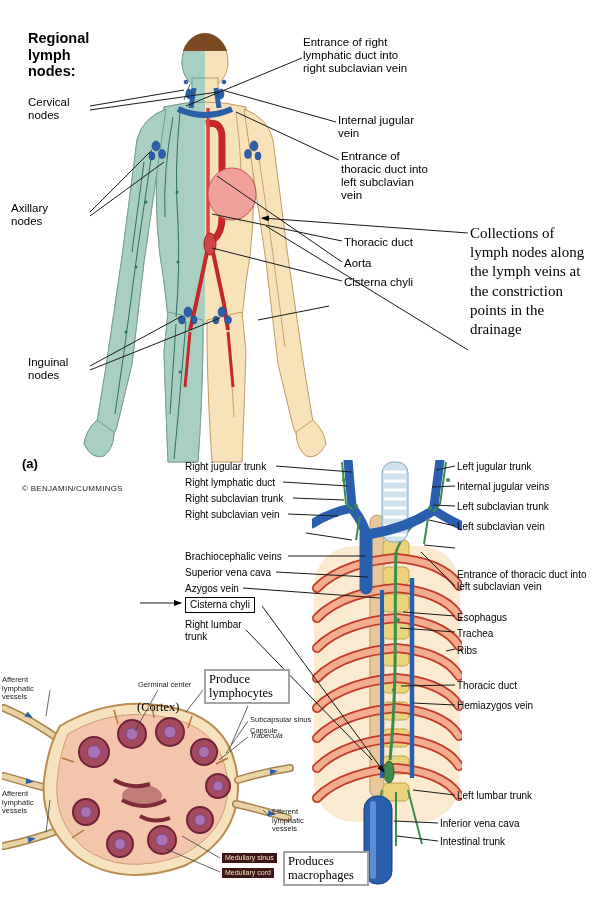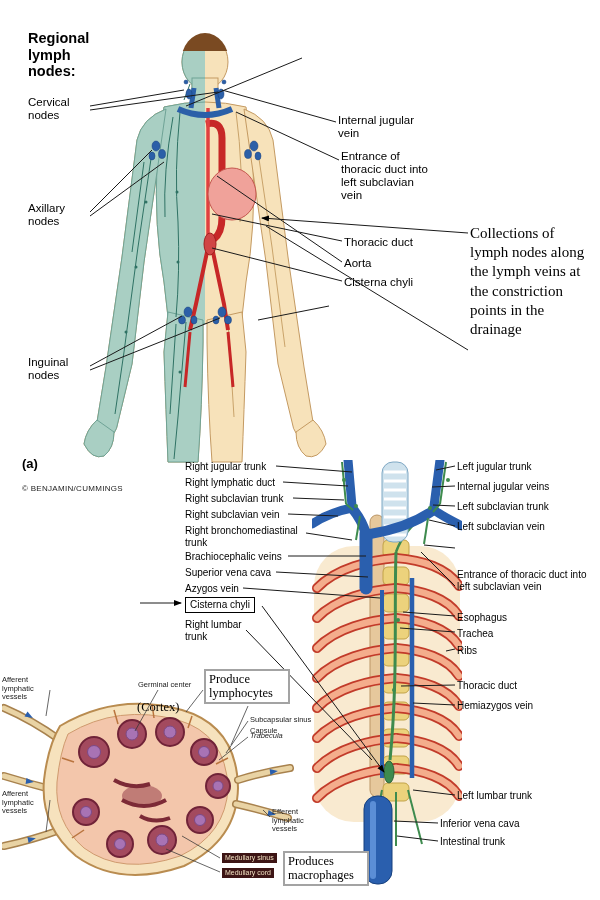--- a/index.html
+++ b/index.html
@@ -356,39 +356,39 @@
       <line x1="50" y1="800" x2="46" y2="832"></line>
       <line x1="270" y1="817" x2="263" y2="810"></line>
       <line x1="220" y1="858" x2="182" y2="836"></line>
       <line x1="220" y1="872" x2="166" y2="849"></line>
     </g>
   </svg>
 
   <div class="lbl title" style="left:28px; top:30px; width:88px;">Regional lymph nodes:</div>
 
   <div class="lbl lbl-lg" style="left:28px; top:96px; width:60px;">Cervical nodes</div>
-  <div class="lbl lbl-lg" style="left:28px; top:202px; width:60px;">Axillary nodes</div>
+  <div class="lbl lbl-lg" style="left:11px; top:202px; width:60px;">Axillary nodes</div>
   <div class="lbl lbl-lg" style="left:28px; top:356px; width:60px;">Inguinal nodes</div>
 
+  <div class="lbl lbl-lg" style="left:303px; top:36px; width:105px;">Entrance of right lymphatic duct into right subclavian vein</div>
   <div class="lbl lbl-lg" style="left:338px; top:114px; width:80px;">Internal jugular vein</div>
   <div class="lbl lbl-lg" style="left:341px; top:150px; width:95px;">Entrance of thoracic duct into left subclavian vein</div>
   <div class="lbl lbl-lg" style="left:344px; top:236px; width:110px;">Thoracic duct</div>
   <div class="lbl lbl-lg" style="left:344px; top:257px; width:110px;">Aorta</div>
   <div class="lbl lbl-lg" style="left:344px; top:276px; width:110px;">Cisterna chyli</div>
 
   <div class="lbl fig" style="left:22px; top:456px;">(a)</div>
   <div class="lbl copyright" style="left:22px; top:484px;">© BENJAMIN/CUMMINGS</div>
 
   <div class="hand" style="left:470px; top:224px; width:118px;">Collections of lymph nodes along the lymph veins at the constriction points in the drainage</div>
 
   <div class="lbl" style="left:185px; top:461px;">Right jugular trunk</div>
   <div class="lbl" style="left:185px; top:477px;">Right lymphatic duct</div>
   <div class="lbl" style="left:185px; top:493px;">Right subclavian trunk</div>
   <div class="lbl" style="left:185px; top:509px;">Right subclavian vein</div>
-  <div class="lbl" style="left:185px; top:525px; width:120px;">Right bronchomediastinal trunk</div>
   <div class="lbl" style="left:185px; top:551px;">Brachiocephalic veins</div>
   <div class="lbl" style="left:185px; top:567px;">Superior vena cava</div>
   <div class="lbl" style="left:185px; top:583px;">Azygos vein</div>
   <div class="lbl boxed" style="left:185px; top:597px;">Cisterna chyli</div>
   <div class="lbl" style="left:185px; top:619px; width:62px;">Right lumbar trunk</div>
 
   <div class="lbl" style="left:457px; top:461px;">Left jugular trunk</div>
   <div class="lbl" style="left:457px; top:481px;">Internal jugular veins</div>
   <div class="lbl" style="left:457px; top:501px;">Left subclavian trunk</div>
   <div class="lbl" style="left:457px; top:521px;">Left subclavian vein</div>

